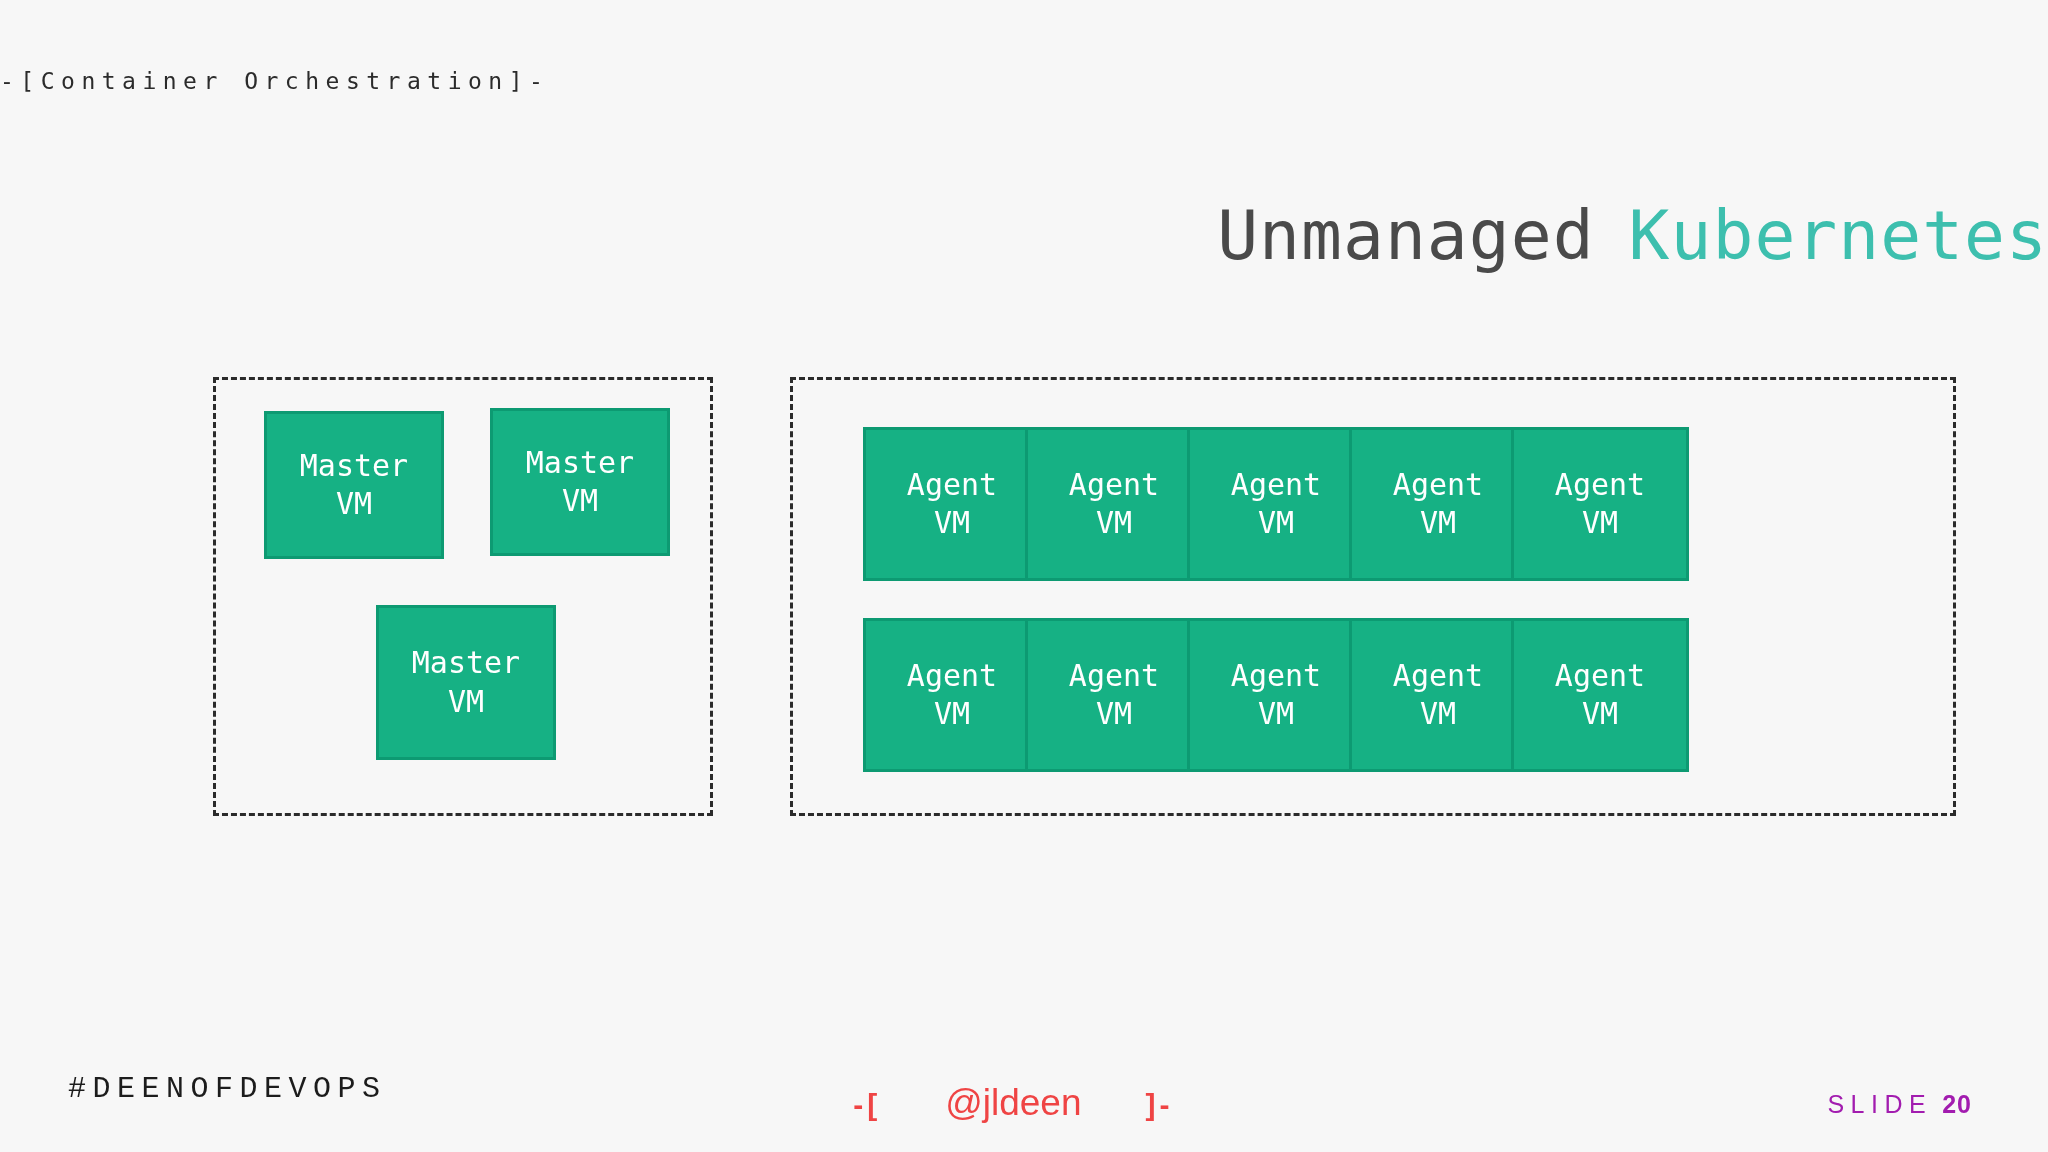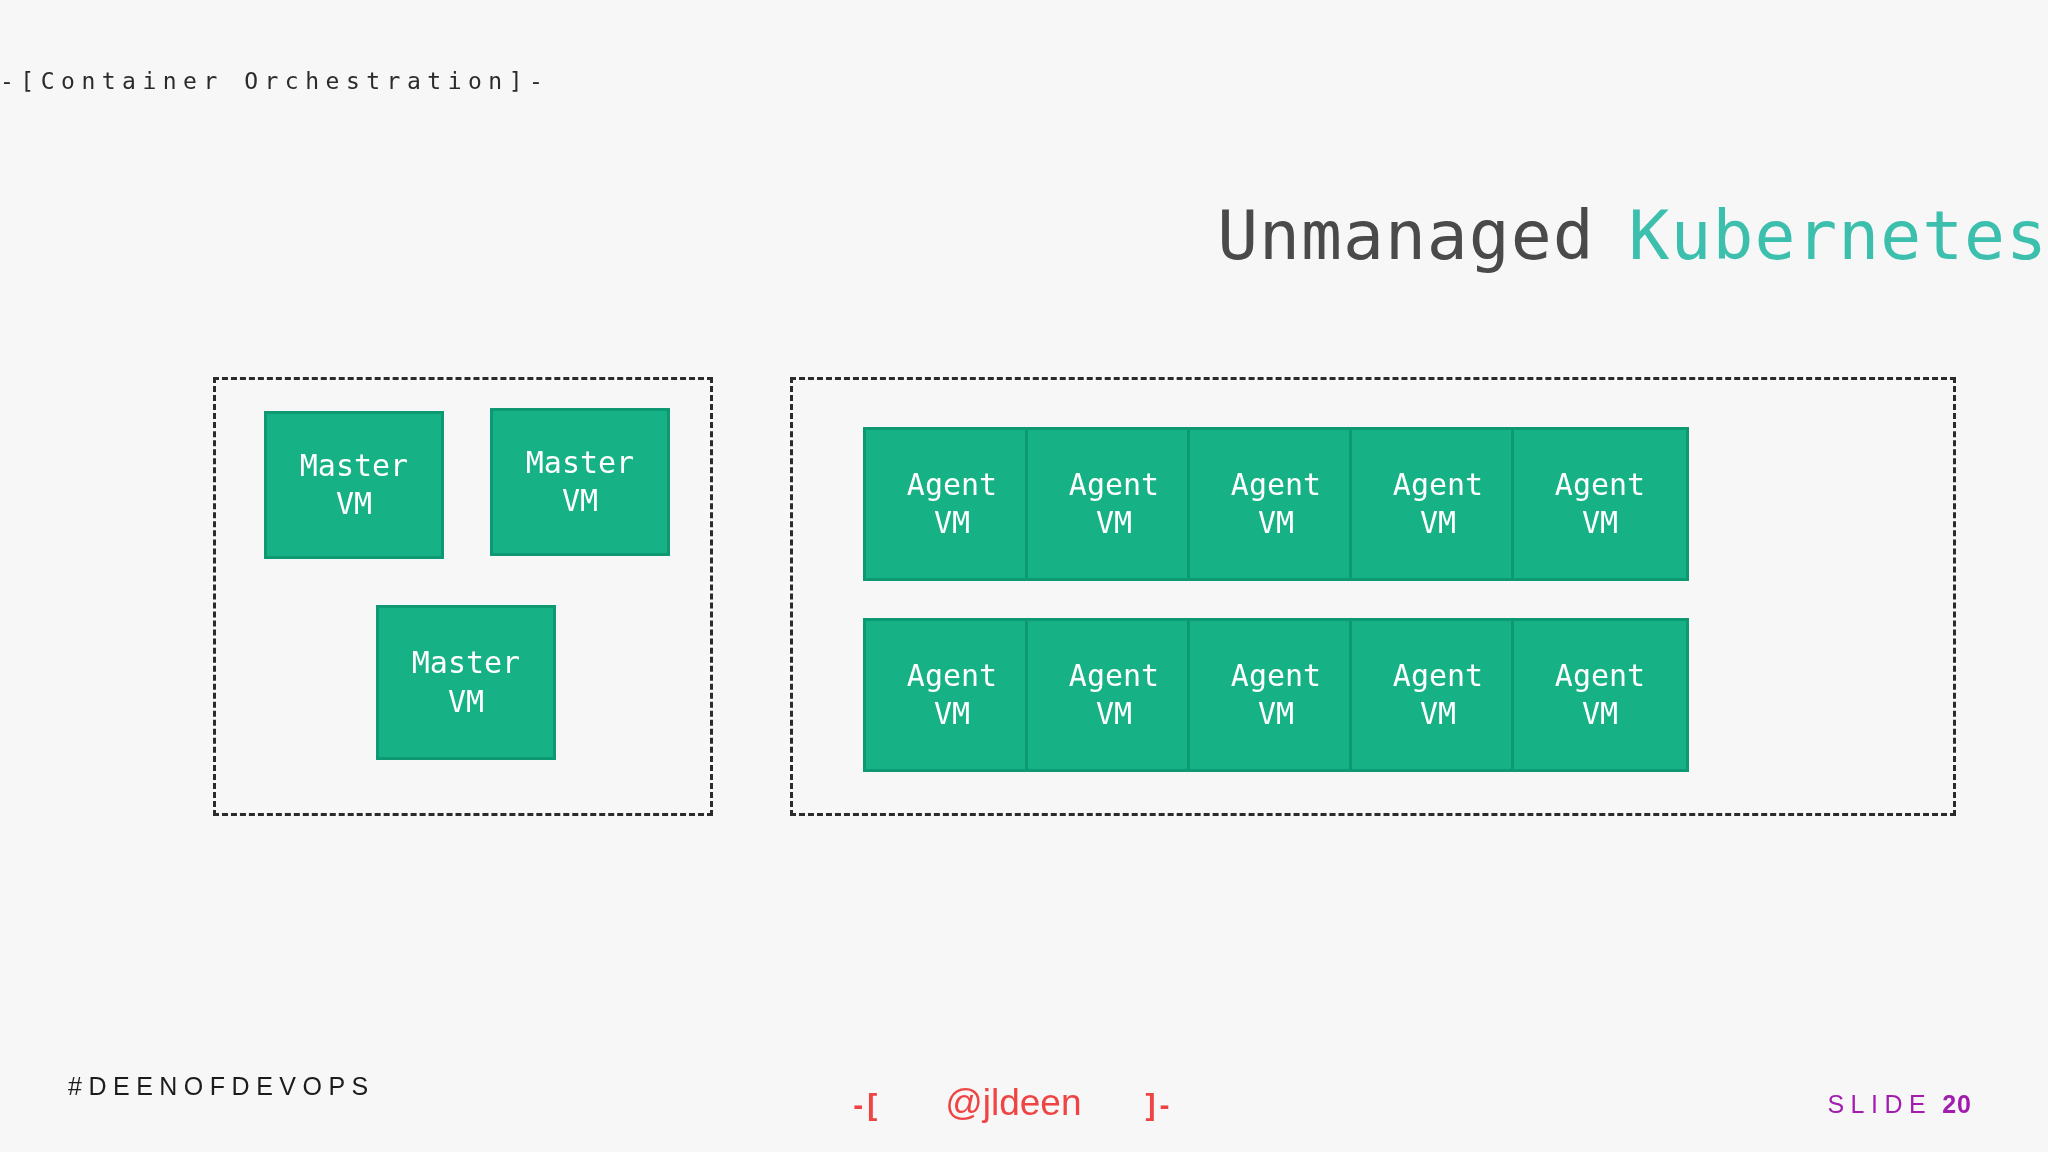--- a/index.html
+++ b/index.html
@@ -120,22 +120,22 @@
     position: absolute;
     left: 0;
     bottom: 0;
     width: 2048px;
     height: 150px;
   }
   .footer-left {
     position: absolute;
     left: 68px;
     top: 70px;
-    font-family: Liberation Sans, sans-serif;
-    font-size: 25px;
+    font-family: Liberation Mono, monospace;
+    font-size: 30px;
     font-weight: 400;
     letter-spacing: 6.5px;
     color: #1c1c1c;
     white-space: pre;
   }
   .footer-center {
     position: absolute;
     left: 0;
     top: 62px;
     width: 2000px;

